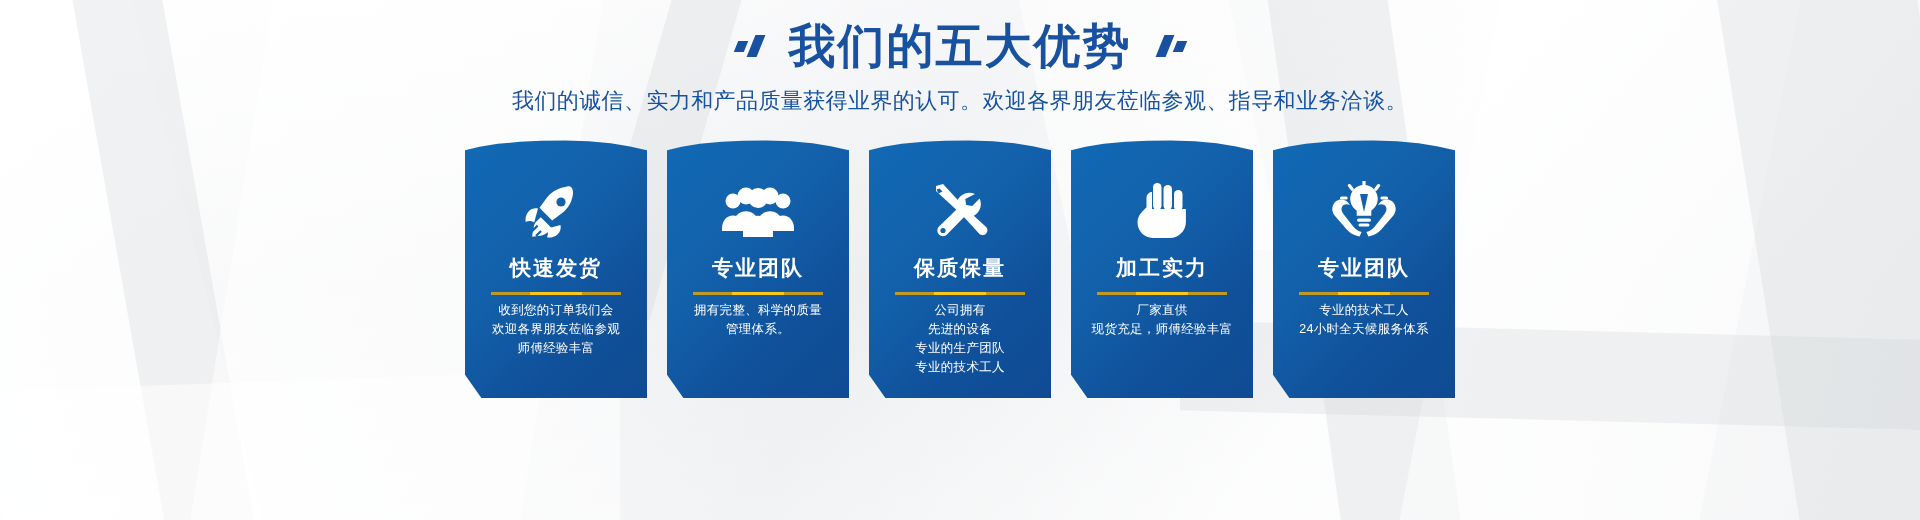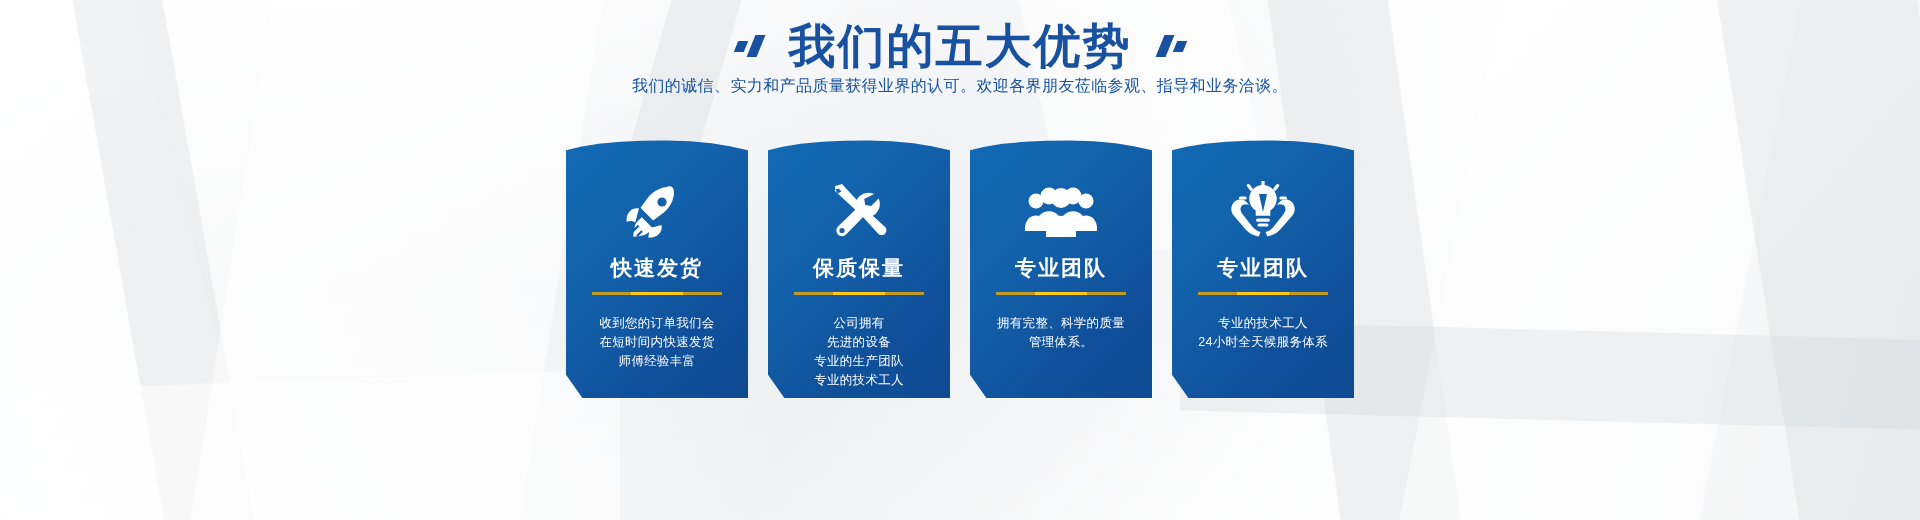--- a/index.html
+++ b/index.html
@@ -29,21 +29,21 @@
     height:60px;
   }
   .title-text {
     font-size:47px; font-weight:bold; color:#17519f;
     letter-spacing:2px; line-height:60px; white-space:nowrap;
   }
   .slash-grp { display:flex; gap:5px; align-items:center; }
   .slash { width:10px; height:22px; background:#17519f; transform:skewX(-22deg); }
   .slash.sm { height:11px; }
   .subtitle {
-    font-size:16px; color:#16529f;
+    margin-top:10px; font-size:22px; color:#16529f;
     letter-spacing:0.4px; white-space:nowrap;
   }
 
   
   .cards {
     position:absolute; top:140px; left:0; width:1920px;
     display:flex; justify-content:center; gap:20px;
   }
   .card {
     position:relative;
@@ -62,21 +62,21 @@
   .card .c-title {
     margin-top:14px;
     font-size:21px; font-weight:bold; letter-spacing:2px; line-height:1.1;
   }
   .divider {
     margin:13px auto 0;
     width:130px; height:3px;
     background:linear-gradient(90deg,#c09a22 0%,#c09a22 30%,#ffc61a 30%,#ffc61a 70%,#c09a22 70%,#c09a22 100%);
   }
   .card .c-body {
-    margin-top:19px;
+    margin-top:6px;
     font-size:12.5px; line-height:19px; color:#ffffff; letter-spacing:0.3px;
   }
   .card .c-body div { white-space:nowrap; }
 </style>
 </head>
 <body>
 
 <div id="bg">
   <div class="wash"></div>
   <div class="shard" style="left:-60px;top:-40px;width:260px;height:620px;transform:skewX(14deg);"></div>
@@ -116,42 +116,22 @@
         <path d="M13 26.5c-3.6-.8-7 .4-9.4 3-2.6 2.8-3.4 6.6-3 10.4 3.4-1.4 6.6-1 8.6.6l3.8-14z"></path>
         <path d="M35.5 43c.8 3.6-.4 7-3 9.4-2.8 2.6-6.6 3.4-10.4 3 1.4-3.4 1-6.6-.6-8.6l14-3.8z"></path>
         <path d="M15.8 35.2l-4.4 4.4c-1.6 1.6-2.6 4-3.2 7.2-.5 2.6-.8 5.4-1 8 2.6-.2 5.4-.5 8-1 3.2-.6 5.6-1.6 7.2-3.2l4.4-4.4-11-11z"></path>
         <path d="M12.6 43.6l-8.4 8.4M9 46l-5 5M16 49l-5 5" stroke="#1361ab" stroke-width="2.2" fill="none"></path>
       </svg>
     </div>
     <div class="c-title">快速发货</div>
     <div class="divider"></div>
     <div class="c-body">
       <div>收到您的订单我们会</div>
-      <div>在短时间内快速发货</div>
+      <div>欢迎各界朋友莅临参观</div>
       <div>师傅经验丰富</div>
-    </div>
-  </div>
-
-  <div class="card">
-    <div class="icon">
-      <svg width="62" height="58" viewBox="0 0 62 58" fill="#fff">
-        <path d="M7 4l7-2 24 26-5 5L7 9z"></path>
-        <path d="M10.5 6.5l-3 1 2 4 4-2z" fill="#1361ab"></path>
-        <path d="M46 12c-5-2.4-11-1.3-14.8 2.6-3.4 3.4-4.4 8.2-3.2 12.4L10 44.6c-2.2 2.2-2.2 5.8 0 8s5.8 2.2 8 0l17.6-18c4.2 1.2 9 .2 12.4-3.2 3.9-3.8 5-9.8 2.6-14.8l-7.4 7.4-6-1-1-6L46 12z"></path>
-        <circle cx="14" cy="48.5" r="2.6" fill="#1361ab"></circle>
-        <path d="M34 34l16 17.5c1.9 2.1 5 2.2 7 .2s2-5.1-.1-7L39.5 29 34 34z"></path>
-      </svg>
-    </div>
-    <div class="c-title">保质保量</div>
-    <div class="divider"></div>
-    <div class="c-body">
-      <div>公司拥有</div>
-      <div>先进的设备</div>
-      <div>专业的生产团队</div>
-      <div>专业的技术工人</div>
     </div>
   </div>
 
   <div class="card">
     <div class="icon">
       <svg width="74" height="54" viewBox="0 0 74 54" fill="#fff">
         <circle cx="12" cy="17" r="7.5"></circle>
           <path d="M1 44c0-7.2 4.9-12.5 11-12.5S23 36.8 23 44v3H1z"></path>
         <circle cx="62" cy="17" r="7.5"></circle>
           <path d="M51 44c0-7.2 4.9-12.5 11-12.5S73 36.8 73 44v3H51z"></path>
@@ -164,20 +144,58 @@
       </svg>
     </div>
     <div class="c-title">专业团队</div>
     <div class="divider"></div>
     <div class="c-body">
       <div>拥有完整、科学的质量</div>
       <div>管理体系。</div>
     </div>
   </div>
 
+  <div class="card">
+    <div class="icon">
+      <svg width="62" height="58" viewBox="0 0 62 58" fill="#fff">
+        <path d="M7 4l7-2 24 26-5 5L7 9z"></path>
+        <path d="M10.5 6.5l-3 1 2 4 4-2z" fill="#1361ab"></path>
+        <path d="M46 12c-5-2.4-11-1.3-14.8 2.6-3.4 3.4-4.4 8.2-3.2 12.4L10 44.6c-2.2 2.2-2.2 5.8 0 8s5.8 2.2 8 0l17.6-18c4.2 1.2 9 .2 12.4-3.2 3.9-3.8 5-9.8 2.6-14.8l-7.4 7.4-6-1-1-6L46 12z"></path>
+        <circle cx="14" cy="48.5" r="2.6" fill="#1361ab"></circle>
+        <path d="M34 34l16 17.5c1.9 2.1 5 2.2 7 .2s2-5.1-.1-7L39.5 29 34 34z"></path>
+      </svg>
+    </div>
+    <div class="c-title">保质保量</div>
+    <div class="divider"></div>
+    <div class="c-body">
+      <div>公司拥有</div>
+      <div>先进的设备</div>
+      <div>专业的生产团队</div>
+      <div>专业的技术工人</div>
+    </div>
+  </div>
+
+  <div class="card">
+    <div class="icon">
+      <svg width="56" height="58" viewBox="0 0 56 58" fill="#fff">
+        <rect x="19" y="1" width="8.5" height="27" rx="4.2"></rect>
+        <rect x="29.5" y="3" width="8.5" height="25" rx="4.2"></rect>
+        <rect x="40" y="8" width="8.5" height="21" rx="4.2"></rect>
+        <path d="M18 10c-3 0-5.5 2.5-5.5 5.5v9.8l-4.6 4.6C5 32.8 3.5 36.6 3.5 40.6c0 8.5 6.9 15.4 15.4 15.4h17c8.8 0 16-7.2 16-16V27H18V10z"></path>
+        <path d="M18.5 12.5c-1.8 0-3.2 1.4-3.2 3.2V30h3.2V12.5z" fill="#1361ab" opacity="0"></path>
+        <path d="M21 32v-9" stroke="#1361ab" stroke-width="2" fill="none" opacity="0"></path>
+      </svg>
+    </div>
+    <div class="c-title">加工实力</div>
+    <div class="divider"></div>
+    <div class="c-body">
+      <div>厂家直供</div>
+      <div>现货充足，师傅经验丰富</div>
+    </div>
+  </div>
 
   <div class="card">
     <div class="icon">
       <svg width="70" height="60" viewBox="0 0 70 60" fill="#fff">
         <path d="M35 4c-7.6 0-13.8 6.2-13.8 13.8 0 5 2.6 9.3 6.5 11.8v5.2h14.6v-5.2c3.9-2.5 6.5-6.8 6.5-11.8C48.8 10.2 42.6 4 35 4z"></path>
         <path d="M31 13l4 18 4-18z" fill="#1361ab"></path>
         <rect x="28" y="37.5" width="14" height="3.2" rx="1.6"></rect>
         <rect x="29.5" y="42.5" width="11" height="3" rx="1.5"></rect>
         <path d="M35 0v5M20.4 4.6l2.8 3.6M49.6 4.6l-2.8 3.6M12.5 17h4.6M52.9 17h4.6" stroke="#fff" stroke-width="3.2" stroke-linecap="round" fill="none"></path>
         <path d="M21 24c-3.2-1.4-6.4-.6-7.8 1.6-1.4 2.2-.6 5 1.4 7.6l9.8 12.6c2 2.6 5 4.4 8.2 5.2l-2 4.4c-5.8-1-11-4.2-14.6-9L5.6 34.6C2 29.8 2.8 23.4 7 20.2c3.8-2.8 9.2-2 12.2 1.6L21 24z"></path>

